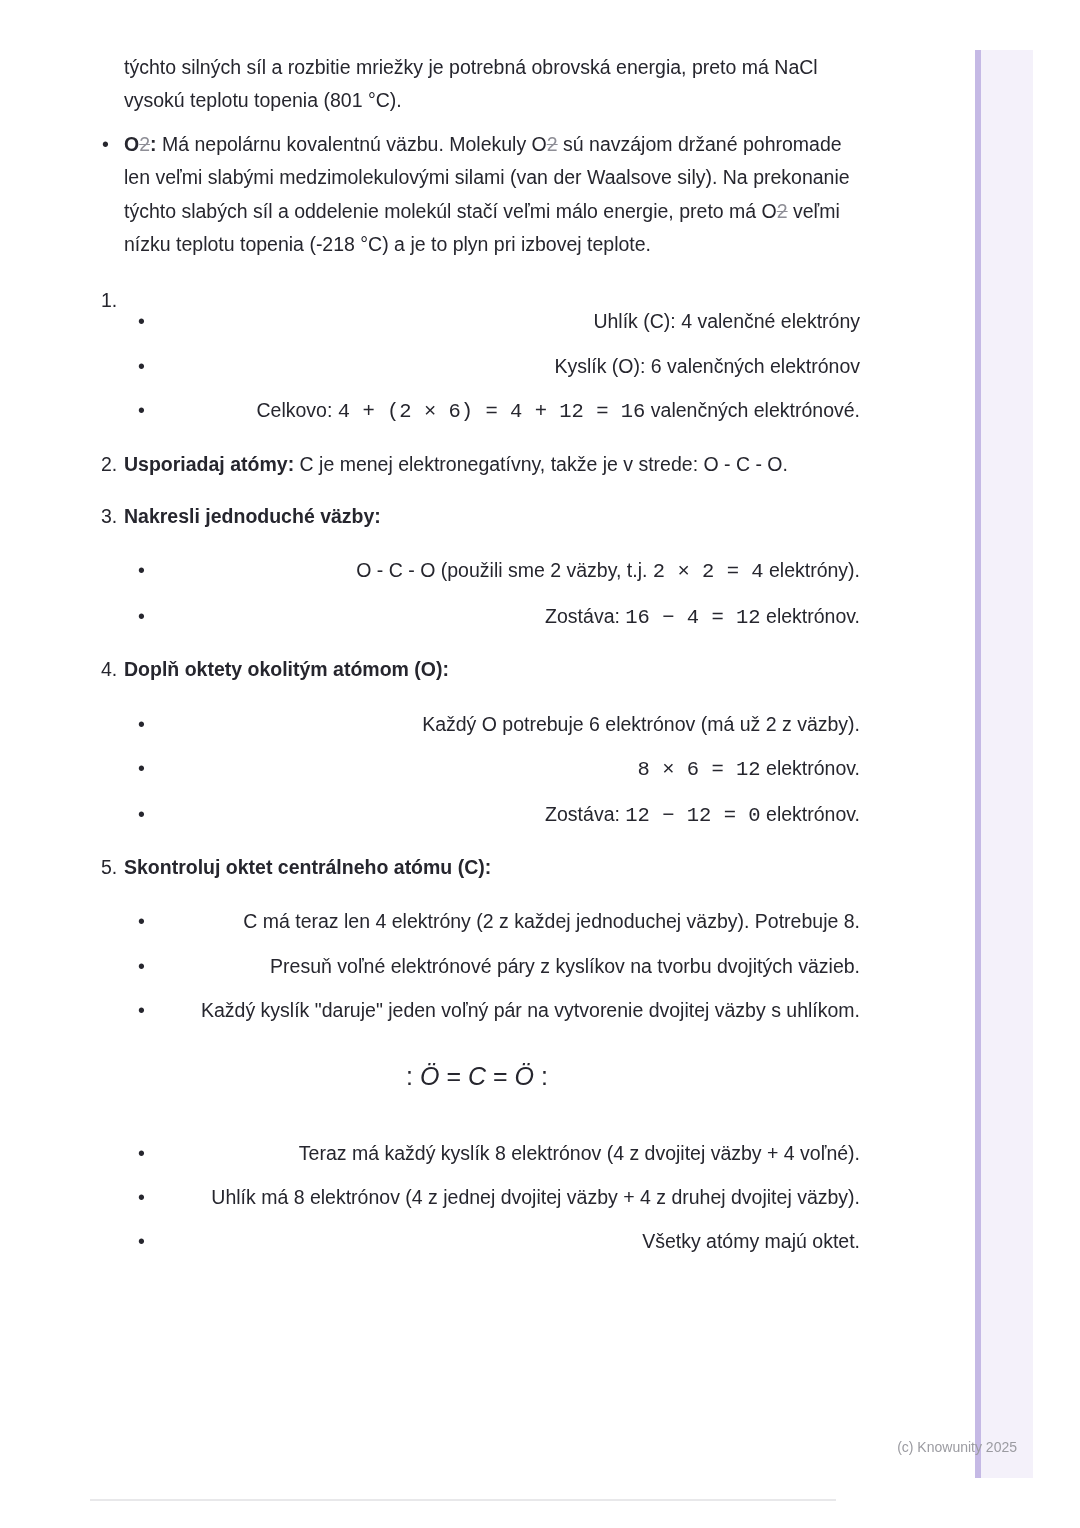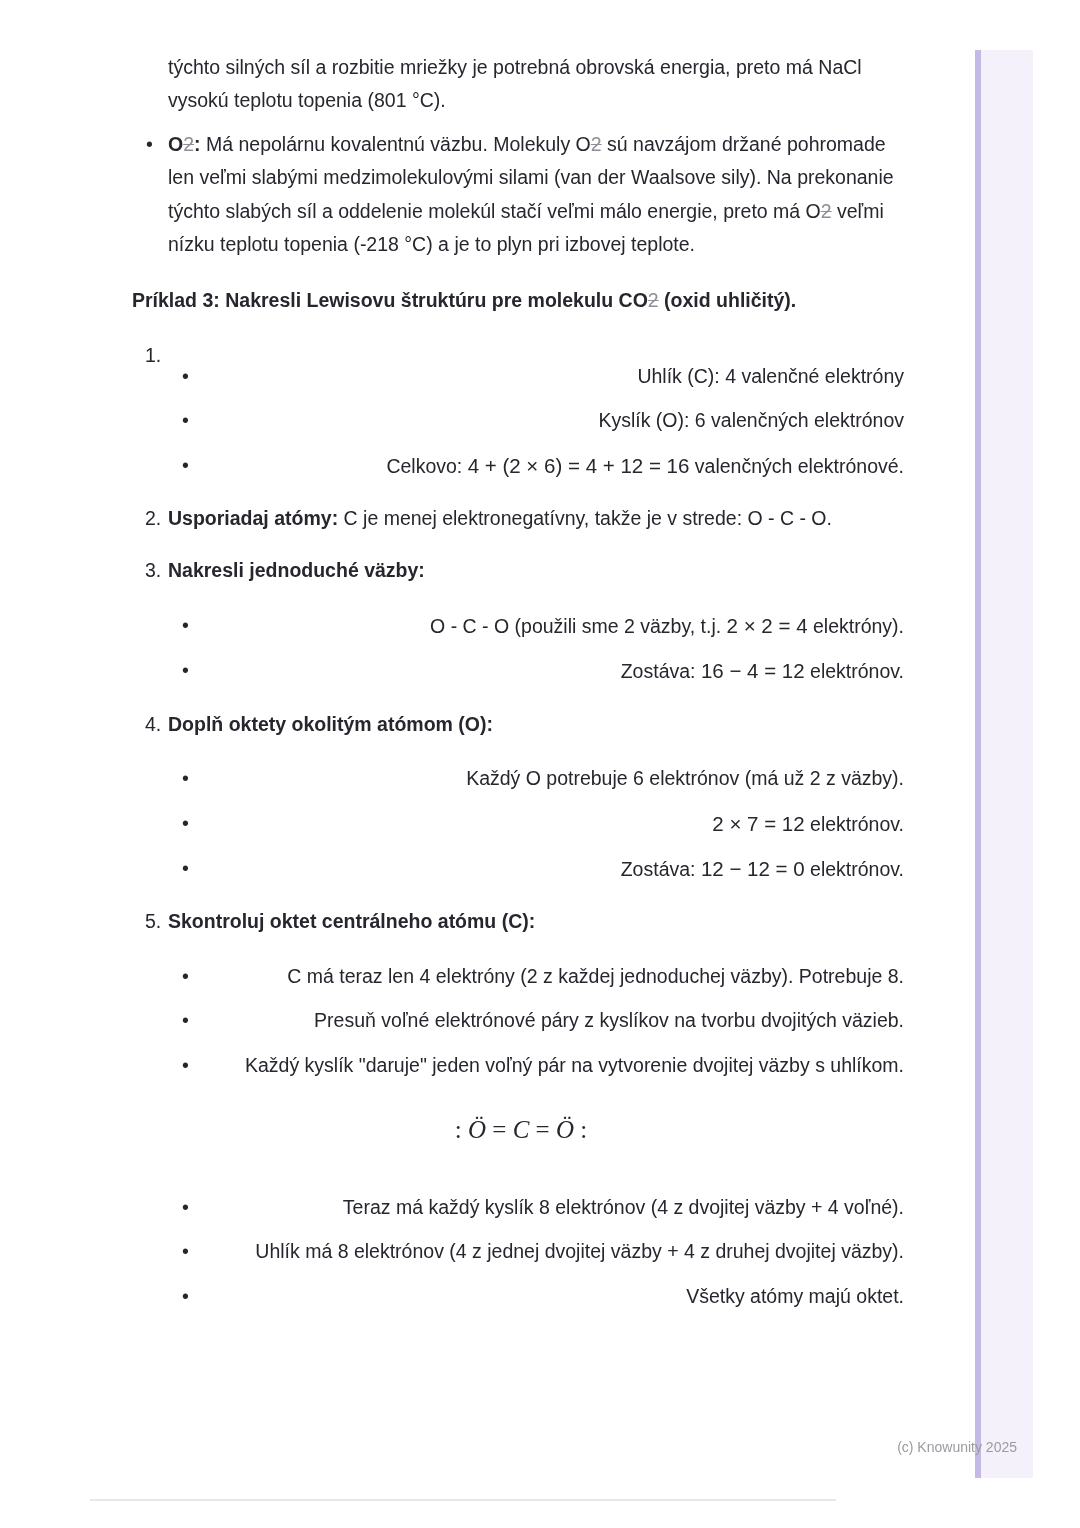--- a/index.html
+++ b/index.html
@@ -6,39 +6,39 @@
   .page{
     position:relative;width:1080px;height:1528px;background:#ffffff;overflow:hidden;
     font-family:"Liberation Sans","DejaVu Sans",sans-serif;
     font-size:19.5px;line-height:33.4px;color:var(--text,#26262e);
   }
   .stripe{
     position:absolute;top:50px;left:975px;width:58px;height:1428px;
     background:var(--stripe-fill,#f4f1fa);
     border-left:6px solid var(--stripe-border,#c5b9e5);box-sizing:border-box;
   }
-  .content{position:absolute;top:51px;left:88px;width:772px;margin-left:44px;}
+  .content{position:absolute;top:51px;left:88px;width:772px;}
   .para{margin:0 0 10px 36px;}
   .li1{display:flex;margin:0 0 23px 0;}
   .dot{flex:0 0 36px;box-sizing:border-box;padding-left:14px;}
   .li1-text{flex:1;min-width:0;}
   .heading{font-weight:700;margin:0 0 21px 0;}
   .step{display:flex;margin:0 0 19px 0;}
   .num{flex:0 0 36px;box-sizing:border-box;padding-left:13px;}
   .step-body{flex:1;min-width:0;}
   .subs{margin-top:21px;}
   .sub{display:flex;margin-bottom:11px;}
   .sub:last-child{margin-bottom:0;}
   .dot2{flex:0 0 33px;box-sizing:border-box;padding-left:14px;}
   .sub-text{flex:1;min-width:0;text-align:right;}
   .b{font-weight:700;}
   .x{color:var(--muted-strike,#8e8e96);text-decoration:line-through;font-weight:400;}
-  .m{font-family:Liberation Sans, sans-serif;font-size:20.5px;}
+  .m{font-family:Liberation Mono, monospace;font-size:20.5px;}
   .formula{
-    text-align:center;font-family:Liberation Serif, serif;
+    text-align:center;font-family:Liberation Sans, sans-serif;
     font-size:25px;line-height:44px;margin:26px 30px 39px 0;
   }
   .mi{font-style:italic;}
   .mu{font-style:normal;}
   .copyright{
     position:absolute;top:1440px;right:63px;font-size:14px;line-height:15px;
     color:var(--copyright,#9b9ba1);z-index:2;white-space:nowrap;
   }
   .divider{position:absolute;top:1499px;left:90px;width:746px;height:2px;background:var(--divider,#e8e8ea);}
 </style>
@@ -49,21 +49,20 @@
   <div class="stripe"></div>
 
   <div class="content">
     <p class="para"><span>týchto silných síl a rozbitie mriežky je potrebná obrovská energia, preto má NaCl vysokú teplotu topenia (801 °C).</span></p>
 
     <div class="li1">
       <span class="dot">•</span>
       <div class="li1-text"><span class="b">O</span><span class="x">2</span><span class="b">:</span><span> Má nepolárnu kovalentnú väzbu. Molekuly O</span><span class="x">2</span><span> sú navzájom držané pohromade len veľmi slabými medzimolekulovými silami (van der Waalsove sily). Na prekonanie týchto slabých síl a oddelenie molekúl stačí veľmi málo energie, preto má O</span><span class="x">2</span><span> veľmi nízku teplotu topenia (-218 °C) a je to plyn pri izbovej teplote.</span></div>
     </div>
 
-    <p class="heading"><span class="b">Príklad 3: Nakresli Lewisovu štruktúru pre molekulu CO</span><span class="x">2</span><span class="b"> (oxid uhličitý).</span></p>
 
     <div class="steps">
         <div class="step">
           <span class="num">1.</span>
           <div class="step-body">
             <div class="subs">
               <div class="sub">
                 <span class="dot2">•</span>
                 <div class="sub-text"><span>Uhlík (C): 4 valenčné elektróny</span></div>
               </div>
@@ -104,21 +103,21 @@
           <span class="num">4.</span>
           <div class="step-body">
             <div class="step-title"><span class="b">Doplň oktety okolitým atómom (O):</span></div>
             <div class="subs">
               <div class="sub">
                 <span class="dot2">•</span>
                 <div class="sub-text"><span>Každý O potrebuje 6 elektrónov (má už 2 z väzby).</span></div>
               </div>
               <div class="sub">
                 <span class="dot2">•</span>
-                <div class="sub-text"><span class="m">2 × 7 = 12</span><span> elektrónov.</span></div>
+                <div class="sub-text"><span class="m">8 × 6 = 12</span><span> elektrónov.</span></div>
               </div>
               <div class="sub">
                 <span class="dot2">•</span>
                 <div class="sub-text"><span>Zostáva: </span><span class="m">12 − 12 = 0</span><span> elektrónov.</span></div>
               </div>
             </div>
           </div>
         </div>
         <div class="step">
           <span class="num">5.</span>

